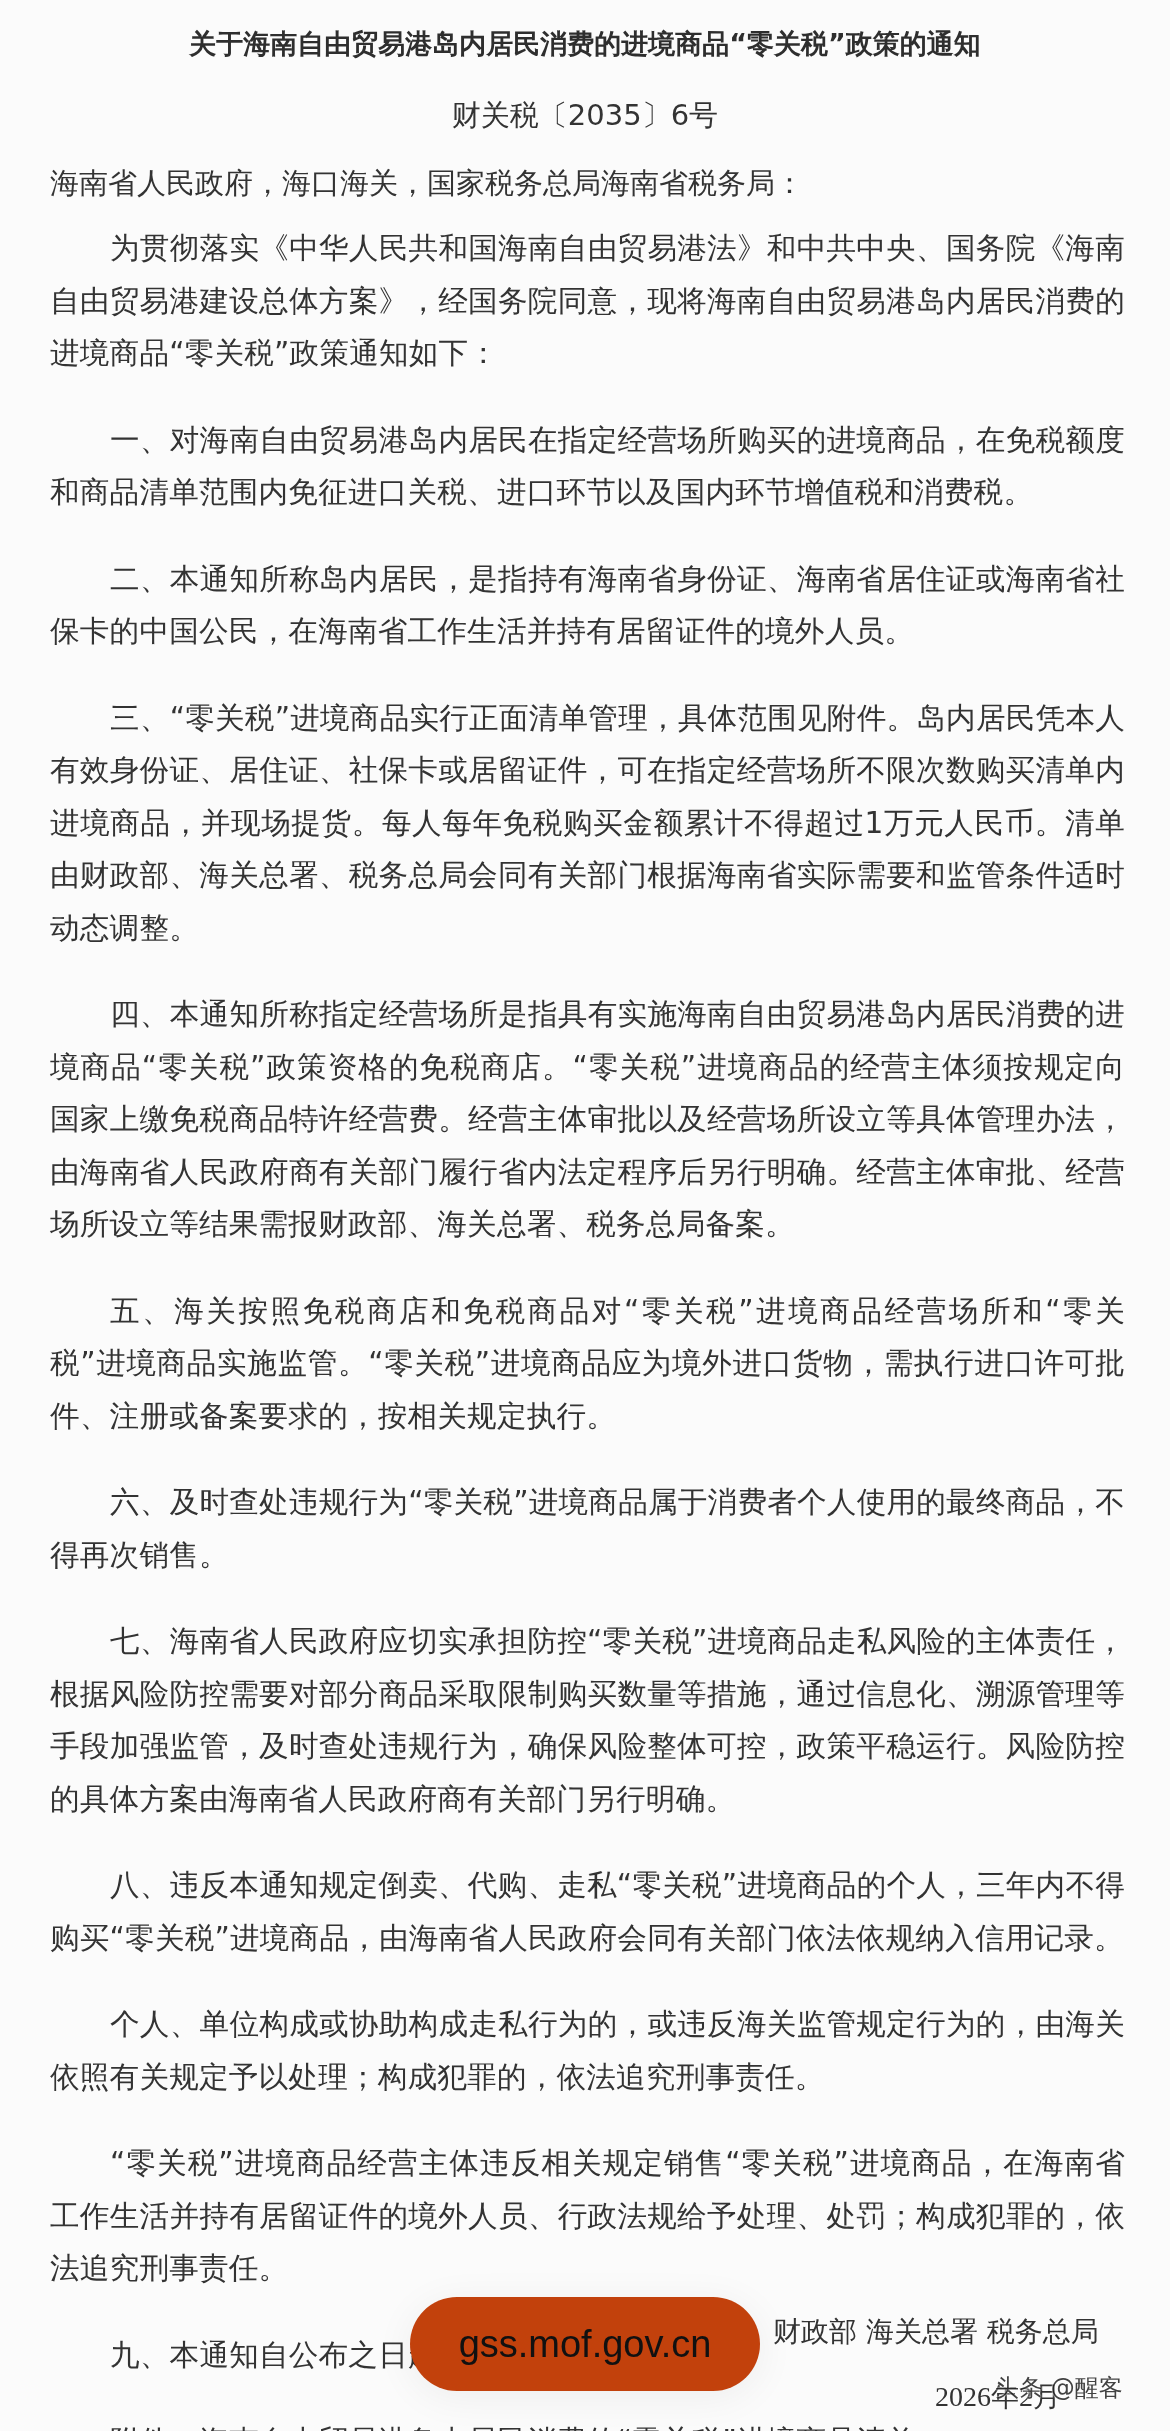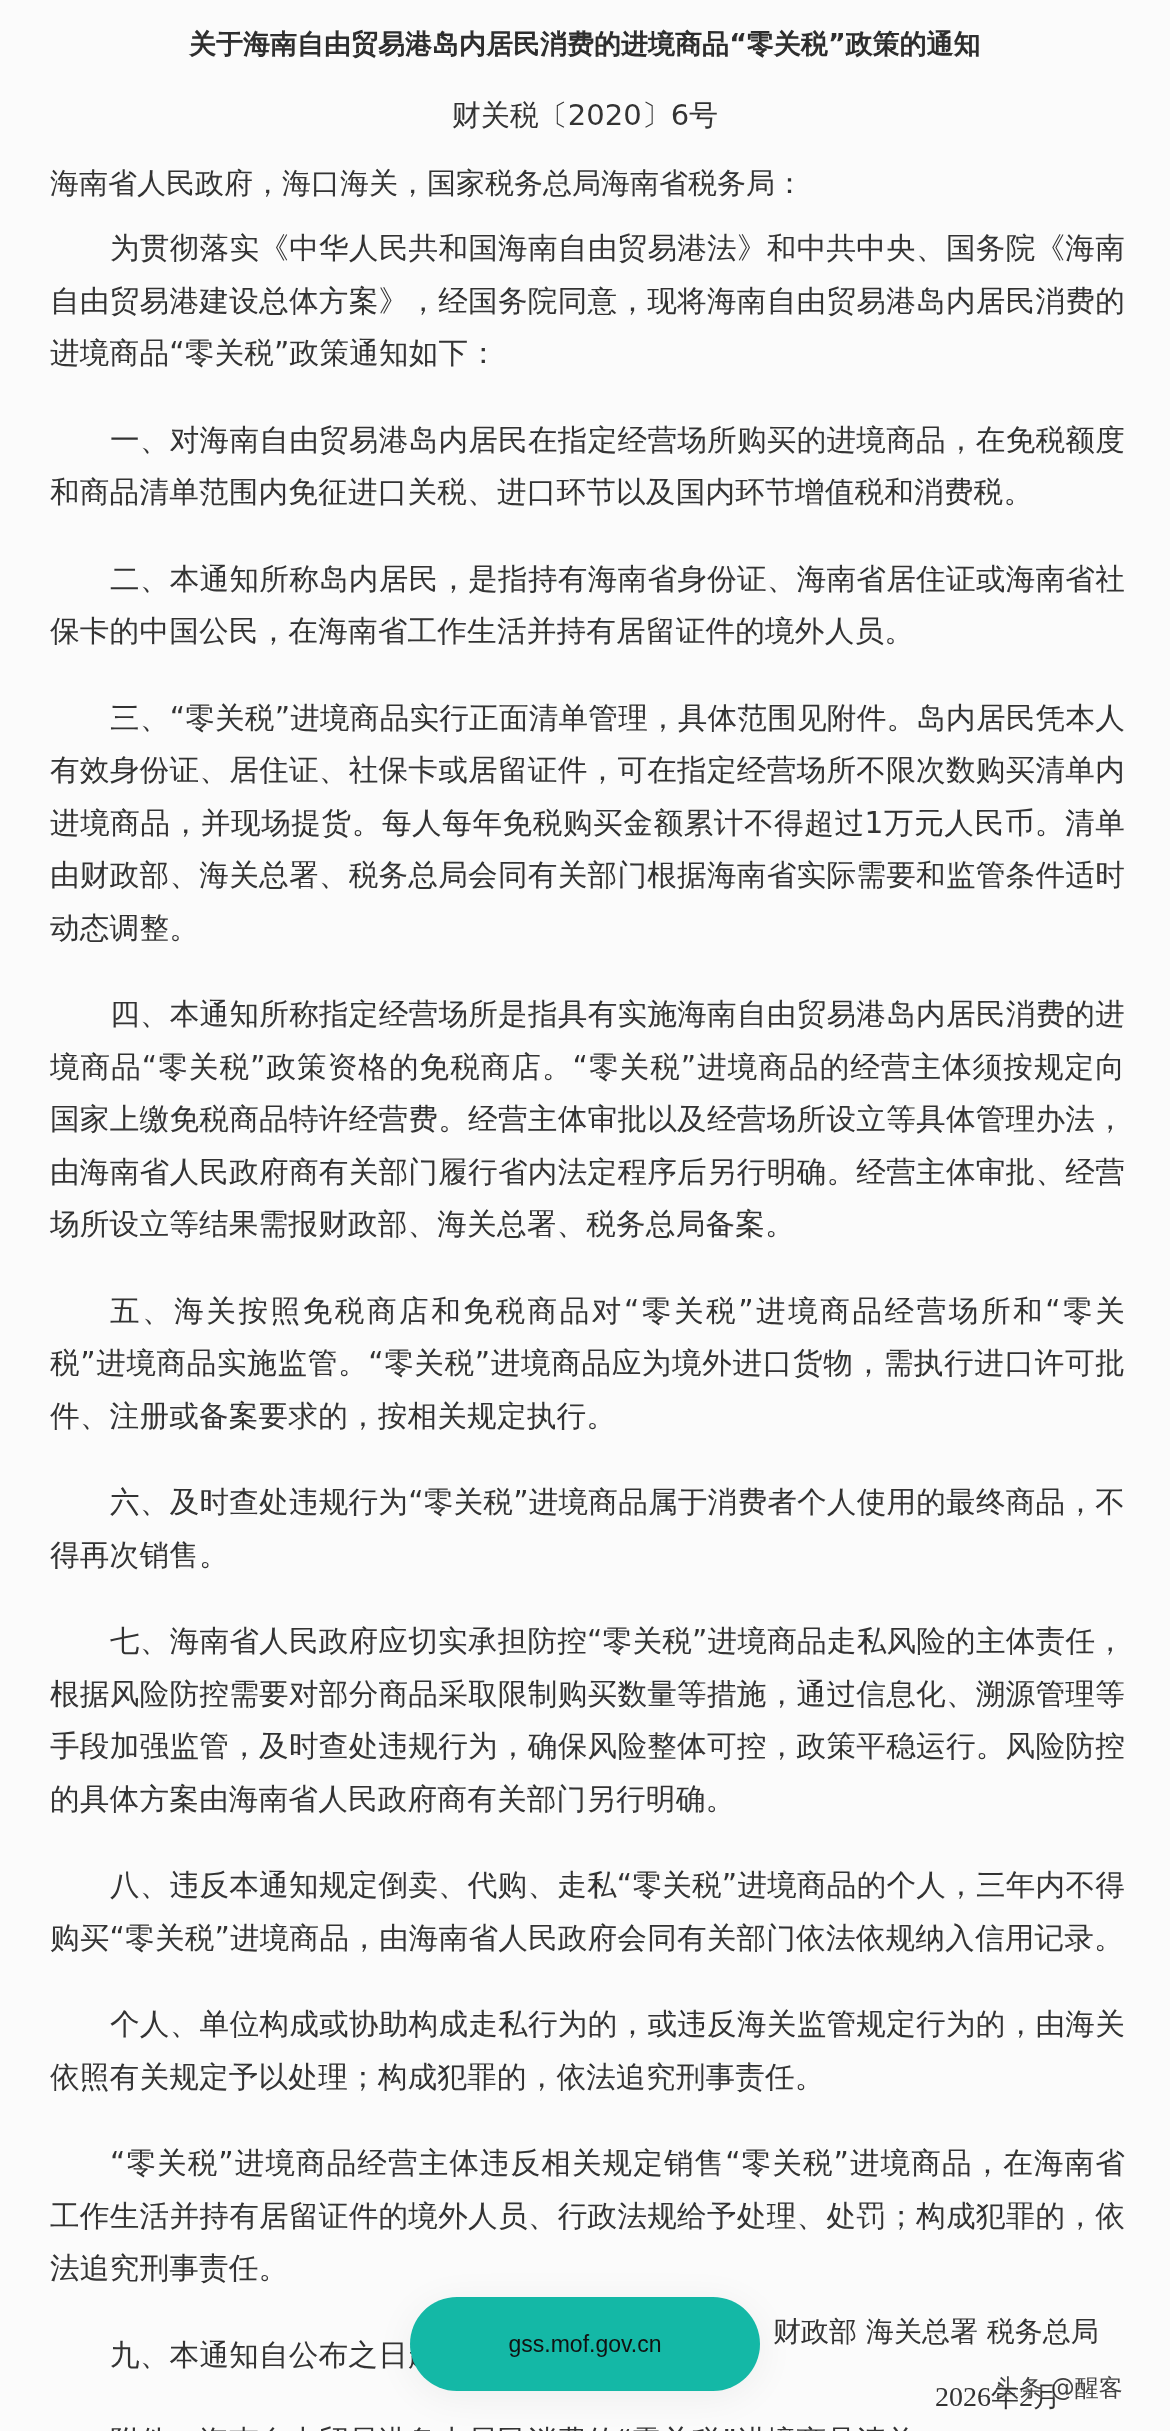--- a/index.html
+++ b/index.html
@@ -26,45 +26,45 @@
     position: absolute; left: 50px; top: 222px; width: 1075px;
   }
   .para {
     font-size: 29.6px; line-height: 52.5px; color: #333;
     text-indent: 60px; margin: 0 0 34px 0; text-align: justify;
     text-align-last: left; letter-spacing: 0.2px;
   }
   .attachment { margin-bottom: 0; }
   .pill {
     position: absolute; left: 410px; top: 2297px; width: 350px; height: 94px;
-    background: #14b8a6; border-radius: 47px;
+    background: #c2410c; border-radius: 47px;
     box-shadow: 0 6px 40px rgba(0,0,0,0.06);
     display: flex; align-items: center; justify-content: center;
-    font-family: "Liberation Sans", sans-serif; font-size: 23px; color: #111;
+    font-family: "Liberation Sans", sans-serif; font-size: 38px; color: #111;
   }
   .sign {
     position: absolute; left: 773px; top: 2313px; font-size: 28px; color: #333;
     white-space: nowrap;
   }
   .date {
     position: absolute; left: 935px; top: 2378px; font-size: 28px;
     font-family: "Liberation Serif", serif; color: #333; white-space: nowrap;
   }
   .watermark {
     position: absolute; left: 995px; top: 2372px; font-size: 24px;
     color: #222; white-space: nowrap; opacity: 0.85;
     text-shadow: 0 0 2px #fff, 0 0 2px #fff;
   }
 </style>
 </head>
 <body>
 
 <div class="page">
   <div class="title">关于海南自由贸易港岛内居民消费的进境商品“零关税”政策的通知</div>
-  <div class="docno">财关税〔2020〕6号</div>
+  <div class="docno">财关税〔2035〕6号</div>
   <div class="salutation">海南省人民政府，海口海关，国家税务总局海南省税务局：</div>
 
   <div class="body">
     <p class="para">为贯彻落实《中华人民共和国海南自由贸易港法》和中共中央、国务院《海南自由贸易港建设总体方案》，经国务院同意，现将海南自由贸易港岛内居民消费的进境商品“零关税”政策通知如下：</p>
     <p class="para">一、对海南自由贸易港岛内居民在指定经营场所购买的进境商品，在免税额度和商品清单范围内免征进口关税、进口环节以及国内环节增值税和消费税。</p>
     <p class="para">二、本通知所称岛内居民，是指持有海南省身份证、海南省居住证或海南省社保卡的中国公民，在海南省工作生活并持有居留证件的境外人员。</p>
     <p class="para">三、“零关税”进境商品实行正面清单管理，具体范围见附件。岛内居民凭本人有效身份证、居住证、社保卡或居留证件，可在指定经营场所不限次数购买清单内进境商品，并现场提货。每人每年免税购买金额累计不得超过1万元人民币。清单由财政部、海关总署、税务总局会同有关部门根据海南省实际需要和监管条件适时动态调整。</p>
     <p class="para">四、本通知所称指定经营场所是指具有实施海南自由贸易港岛内居民消费的进境商品“零关税”政策资格的免税商店。“零关税”进境商品的经营主体须按规定向国家上缴免税商品特许经营费。经营主体审批以及经营场所设立等具体管理办法，由海南省人民政府商有关部门履行省内法定程序后另行明确。经营主体审批、经营场所设立等结果需报财政部、海关总署、税务总局备案。</p>
     <p class="para">五、海关按照免税商店和免税商品对“零关税”进境商品经营场所和“零关税”进境商品实施监管。“零关税”进境商品应为境外进口货物，需执行进口许可批件、注册或备案要求的，按相关规定执行。</p>
     <p class="para">六、及时查处违规行为“零关税”进境商品属于消费者个人使用的最终商品，不得再次销售。</p>

